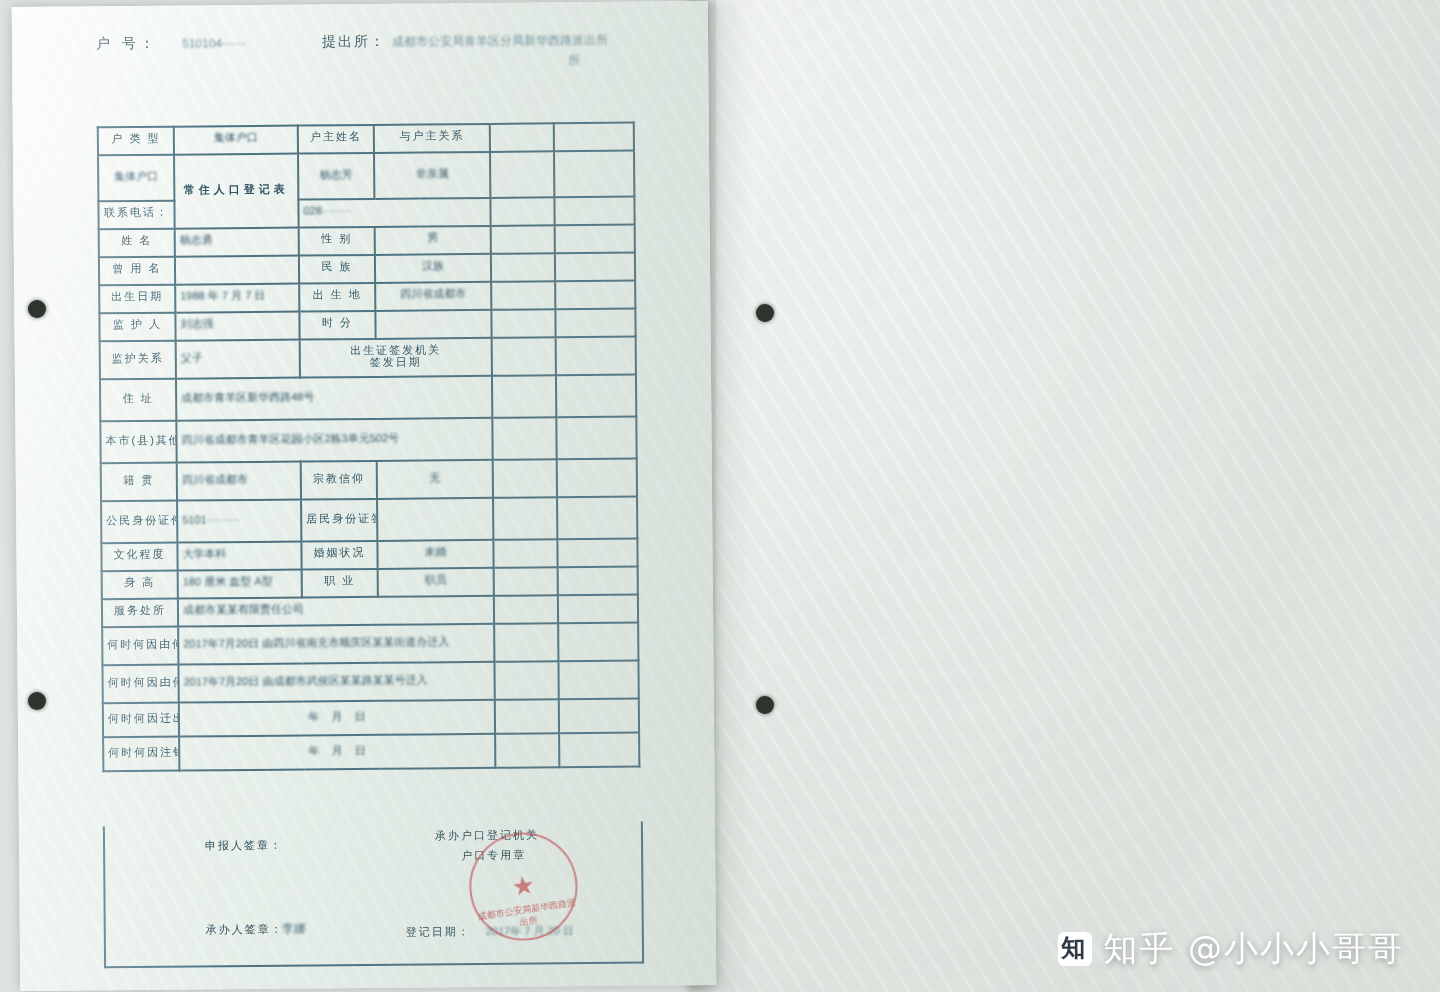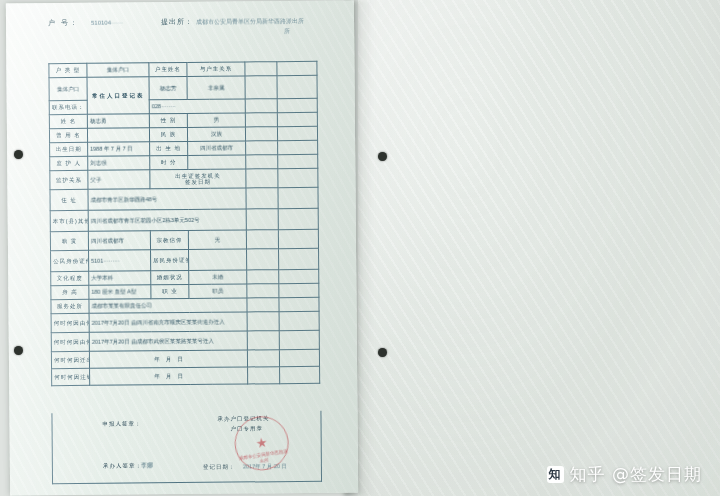--- a/index.html
+++ b/index.html
@@ -355,15 +355,15 @@
     </div>
   </div>
 
   <div class="hole l1"></div>
   <div class="hole l2"></div>
   <div class="hole r1"></div>
   <div class="hole r2"></div>
 
   <div class="wm">
     <span class="logo">知</span>
-    <span>知乎 @签发日期</span>
+    <span>知乎 @小小小哥哥</span>
   </div>
 </div>
 
 </body></html>

